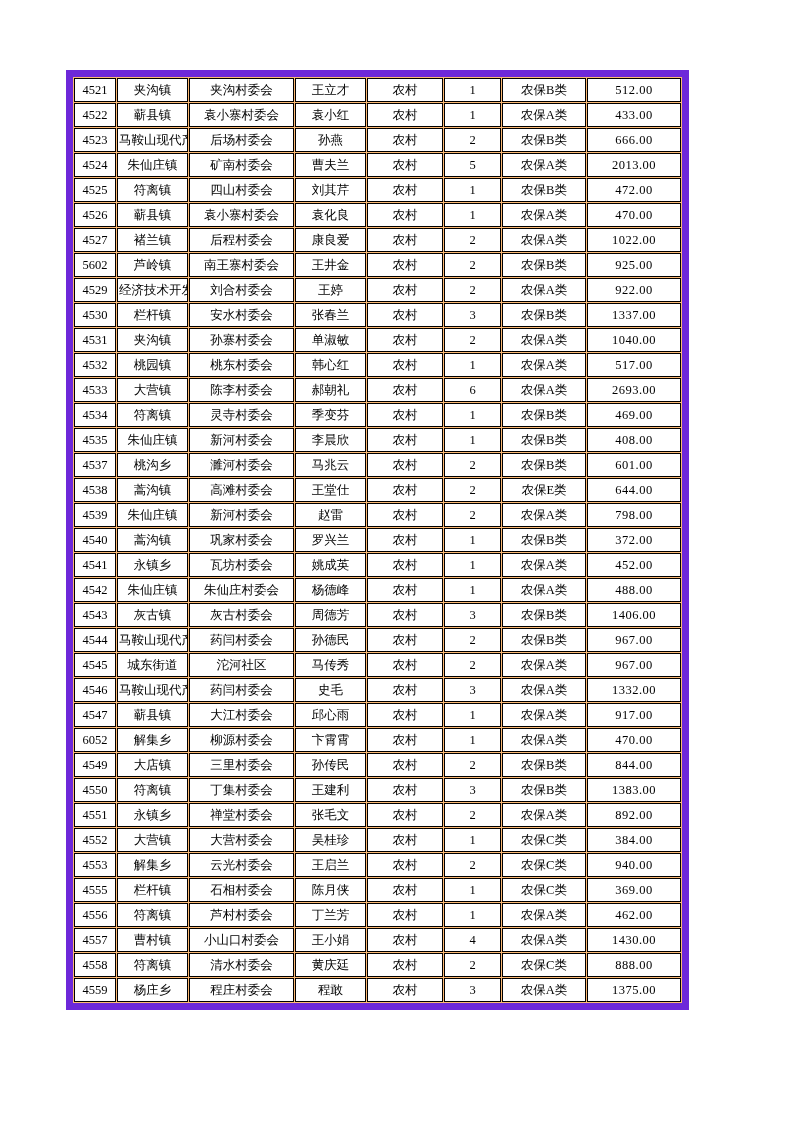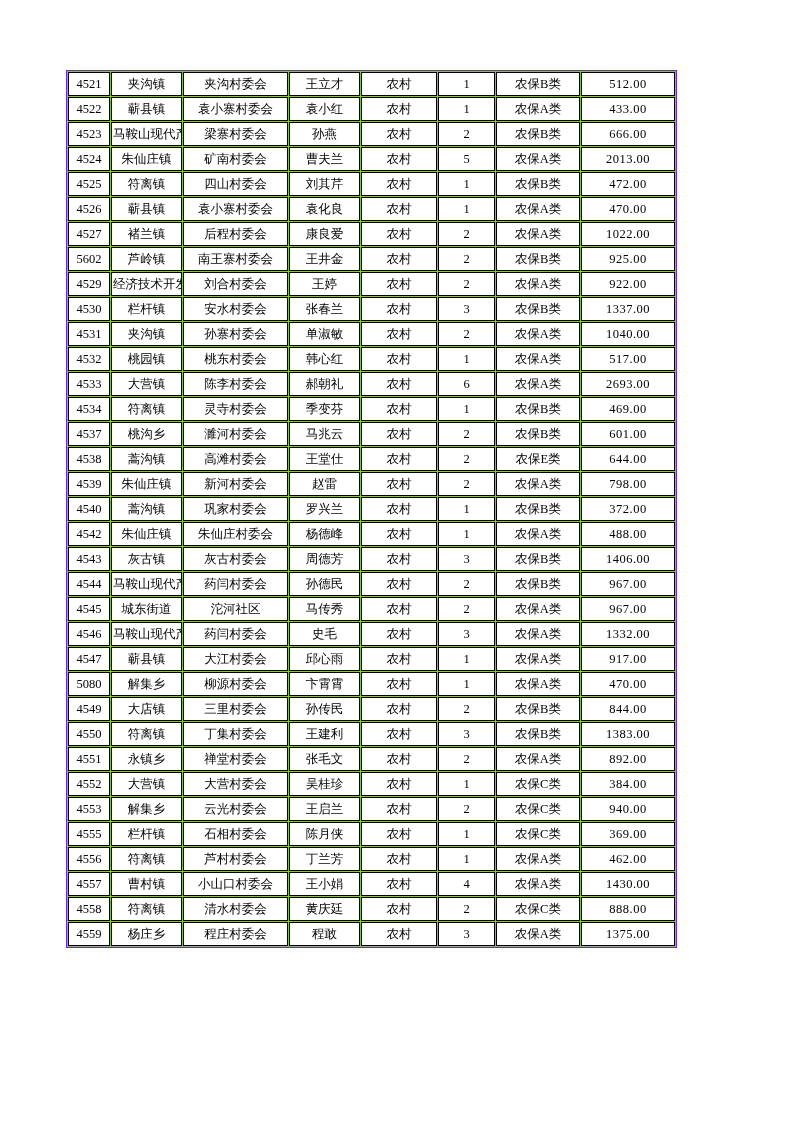--- a/index.html
+++ b/index.html
@@ -17,22 +17,22 @@
   .sheet {
     position: absolute;
     left: 66px;
     top: 70px;
   }
   table.grid {
     table-layout: fixed;
     width: 600px;
     border-collapse: separate;
     border-spacing: 1px;
-    border: 1px solid #6d28d9;
-    background: #84cc16;
+    border: 7px solid #6d28d9;
+    background: #fdba74;
   }
   table.grid td {
     border: 1px solid #000000;
     height: 22px;
     padding: 0 1px;
     font-size: 12.5px;
     line-height: 22px;
     text-align: center;
     vertical-align: middle;
     background: #ffffff;
@@ -85,21 +85,21 @@
           <td class="clip">袁小寨村委会</td>
           <td>袁小红</td>
           <td>农村</td>
           <td>1</td>
           <td>农保A类</td>
           <td class="amount-cell">433.00</td>
         </tr>
         <tr>
           <td>4523</td>
           <td class="clip">马鞍山现代产业园</td>
-          <td class="clip">梁寨村委会</td>
+          <td class="clip">后场村委会</td>
           <td>孙燕</td>
           <td>农村</td>
           <td>2</td>
           <td>农保B类</td>
           <td class="amount-cell">666.00</td>
         </tr>
         <tr>
           <td>4524</td>
           <td class="clip">朱仙庄镇</td>
           <td class="clip">矿南村委会</td>
@@ -203,20 +203,30 @@
           <td>4534</td>
           <td class="clip">符离镇</td>
           <td class="clip">灵寺村委会</td>
           <td>季变芬</td>
           <td>农村</td>
           <td>1</td>
           <td>农保B类</td>
           <td class="amount-cell">469.00</td>
         </tr>
         <tr>
+          <td>4535</td>
+          <td class="clip">朱仙庄镇</td>
+          <td class="clip">新河村委会</td>
+          <td>李晨欣</td>
+          <td>农村</td>
+          <td>1</td>
+          <td>农保B类</td>
+          <td class="amount-cell">408.00</td>
+        </tr>
+        <tr>
           <td>4537</td>
           <td class="clip">桃沟乡</td>
           <td class="clip">濉河村委会</td>
           <td>马兆云</td>
           <td>农村</td>
           <td>2</td>
           <td>农保B类</td>
           <td class="amount-cell">601.00</td>
         </tr>
         <tr>
@@ -243,20 +253,30 @@
           <td>4540</td>
           <td class="clip">蒿沟镇</td>
           <td class="clip">巩家村委会</td>
           <td>罗兴兰</td>
           <td>农村</td>
           <td>1</td>
           <td>农保B类</td>
           <td class="amount-cell">372.00</td>
         </tr>
         <tr>
+          <td>4541</td>
+          <td class="clip">永镇乡</td>
+          <td class="clip">瓦坊村委会</td>
+          <td>姚成英</td>
+          <td>农村</td>
+          <td>1</td>
+          <td>农保A类</td>
+          <td class="amount-cell">452.00</td>
+        </tr>
+        <tr>
           <td>4542</td>
           <td class="clip">朱仙庄镇</td>
           <td class="clip">朱仙庄村委会</td>
           <td>杨德峰</td>
           <td>农村</td>
           <td>1</td>
           <td>农保A类</td>
           <td class="amount-cell">488.00</td>
         </tr>
         <tr>
@@ -303,21 +323,21 @@
           <td>4547</td>
           <td class="clip">蕲县镇</td>
           <td class="clip">大江村委会</td>
           <td>邱心雨</td>
           <td>农村</td>
           <td>1</td>
           <td>农保A类</td>
           <td class="amount-cell">917.00</td>
         </tr>
         <tr>
-          <td>5080</td>
+          <td>6052</td>
           <td class="clip">解集乡</td>
           <td class="clip">柳源村委会</td>
           <td>卞霄霄</td>
           <td>农村</td>
           <td>1</td>
           <td>农保A类</td>
           <td class="amount-cell">470.00</td>
         </tr>
         <tr>
           <td>4549</td>

